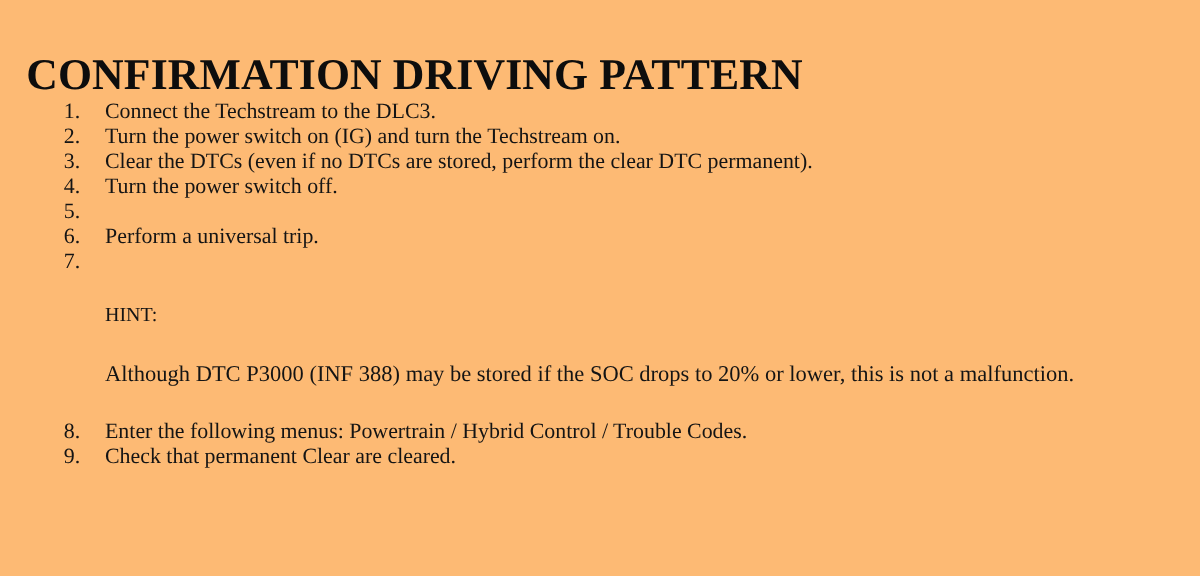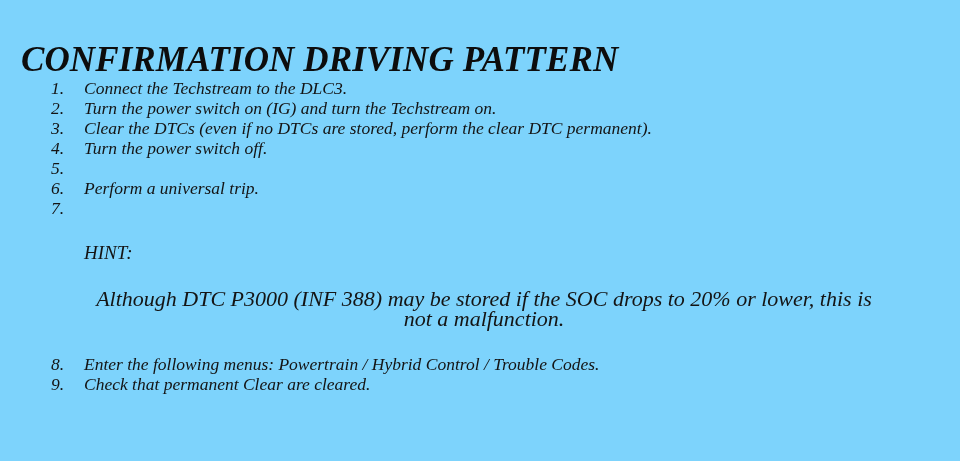--- a/index.html
+++ b/index.html
@@ -13,23 +13,22 @@
     height: 461px;
     overflow: hidden;
     font-family: "Liberation Serif", "DejaVu Serif", serif;
     color: #141414;
     -webkit-font-smoothing: antialiased;
   }
   .page {
     position: relative;
     width: 960px;
     height: 461px;
-    background: #7dd3fc;
+    background: #fdba74;
     box-sizing: border-box;
-    font-style: italic;
   }
 
   
   .doc-title {
     position: absolute;
     left: 21px;
     top: 17px;
     font-size: 35px;
     font-weight: bold;
     letter-spacing: 0.1px;
@@ -74,29 +73,29 @@
     margin-top: 45px;
   }
 
   
   .hint-block {
     padding-left: 84px;
     padding-right: 60px;
   }
   .hint-spacer-top { height: 25px; }
   .hint-label {
-    font-size: 19px;
+    font-size: 16px;
     line-height: 20px;
   }
   .hint-spacer-mid { height: 26px; }
   .hint-body {
-    font-size: 22px;
+    font-size: 18px;
     line-height: 20px;
     width: 800px;
-    text-align: center;
+    text-align: left;
   }
   .list-gap { height: 25px; }
 </style>
 </head>
 <body>
 
 <div class="page">
 
   <h1 class="doc-title">CONFIRMATION DRIVING PATTERN</h1>
 

